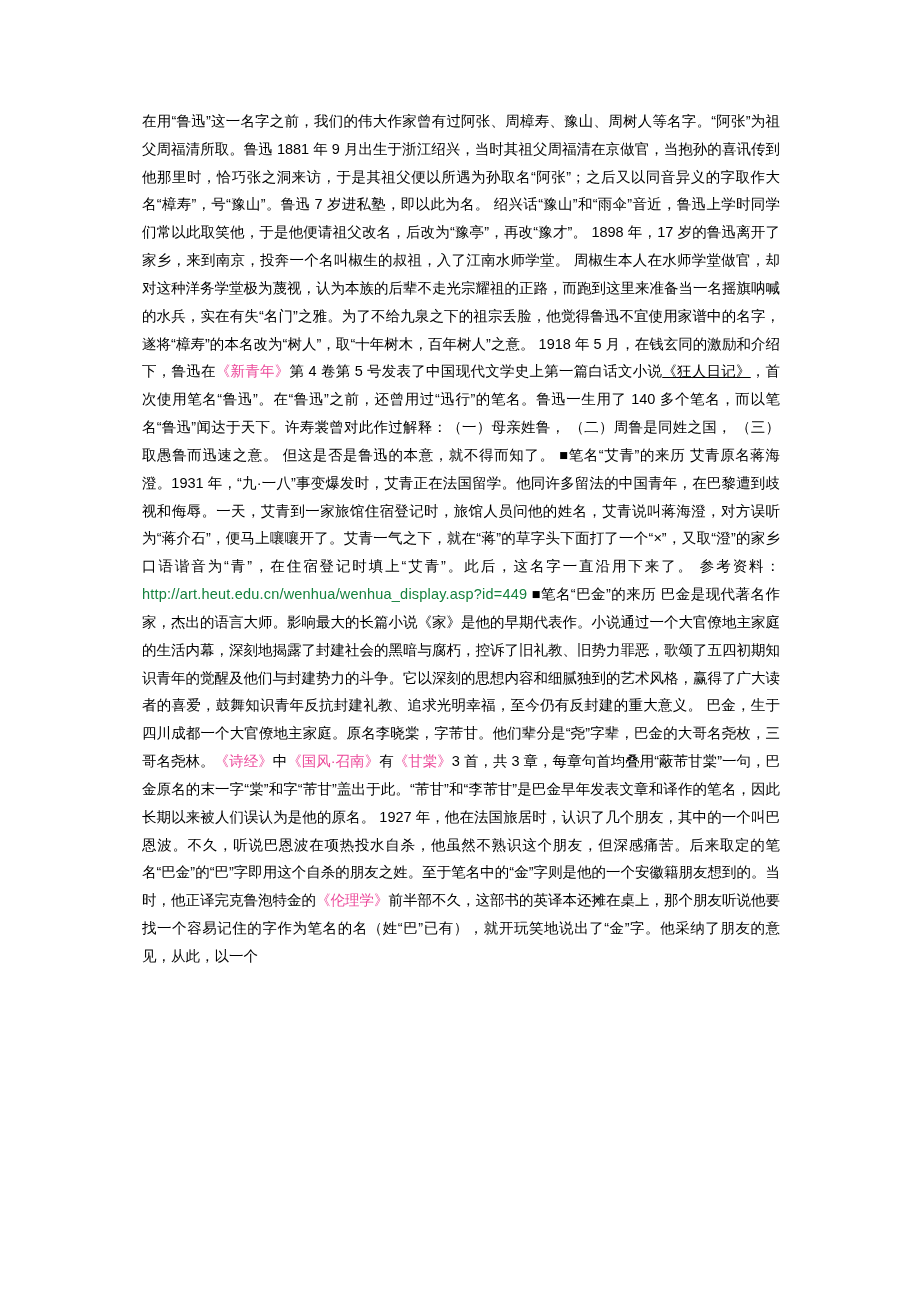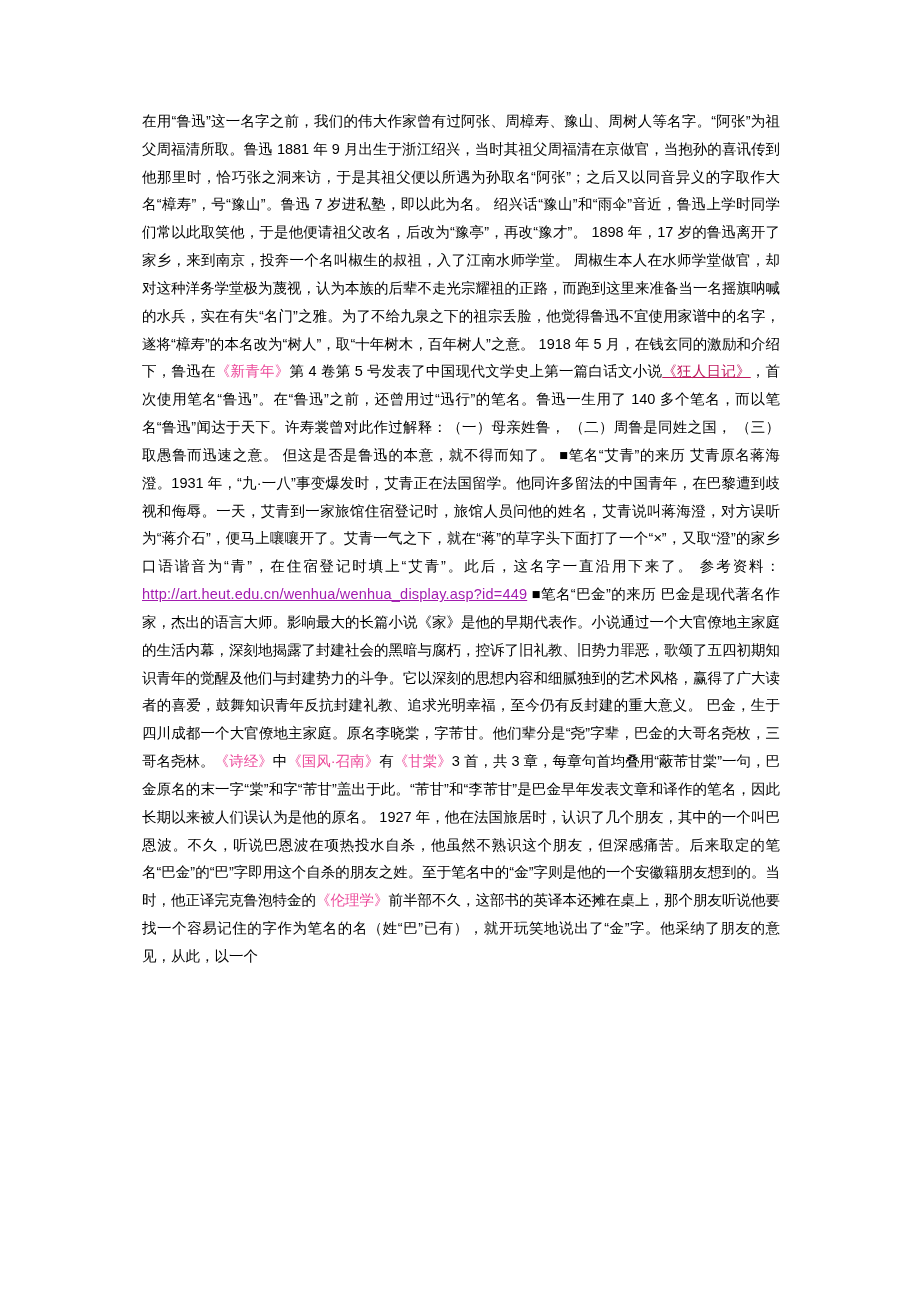--- a/index.html
+++ b/index.html
@@ -28,26 +28,25 @@
     text-justify: inter-ideograph;
   }
   .para {
     margin: 0 0 0 0;
     text-indent: 0;
   }
   .link {
     color: #ec4899;
   }
   .link-underline {
-    color: #be185d;
+    color: #000000;
     text-decoration: underline;
   }
   .url-link {
-    color: #a21caf;
-    text-decoration: underline;
+    color: #15803d;
     letter-spacing: 0.2px;
   }
   .tight {
     letter-spacing: 0;
   }
 </style>
 </head>
 <body>
 
 <div class="page">

